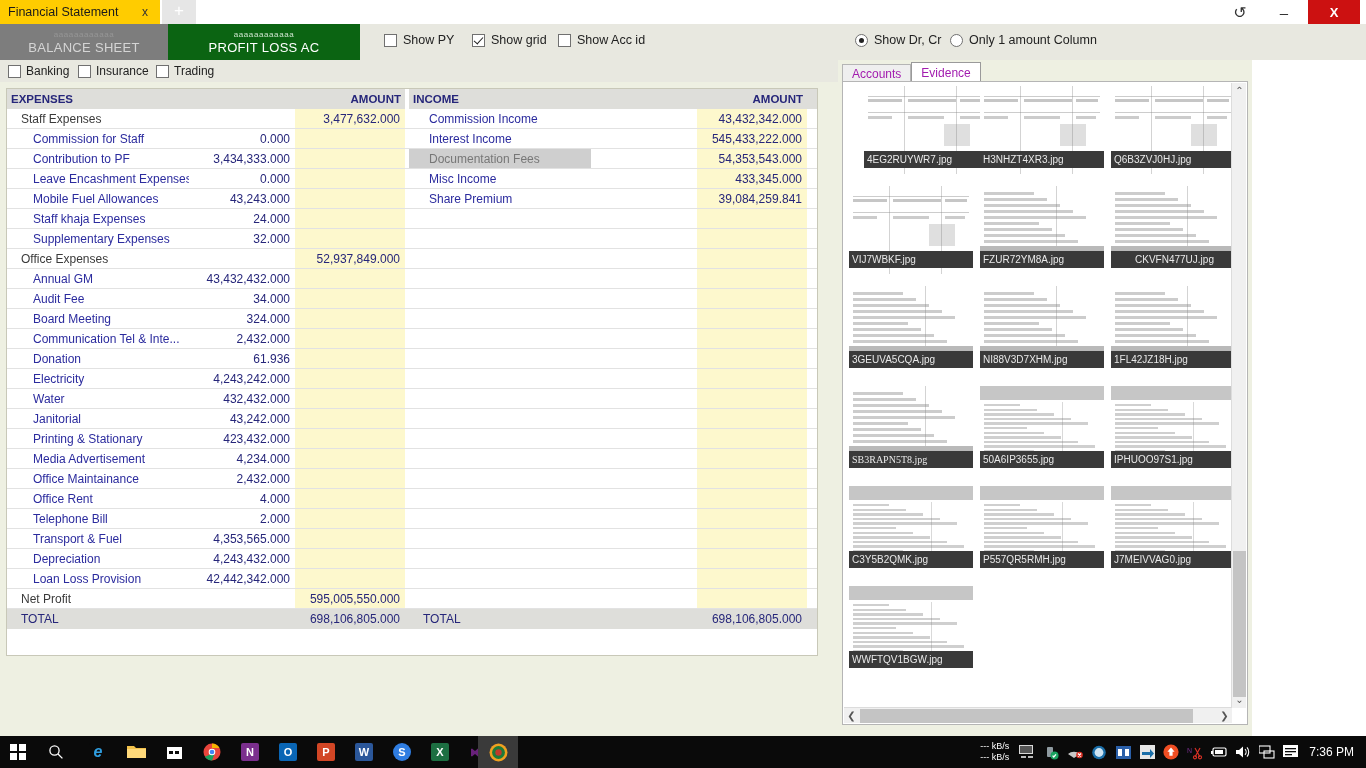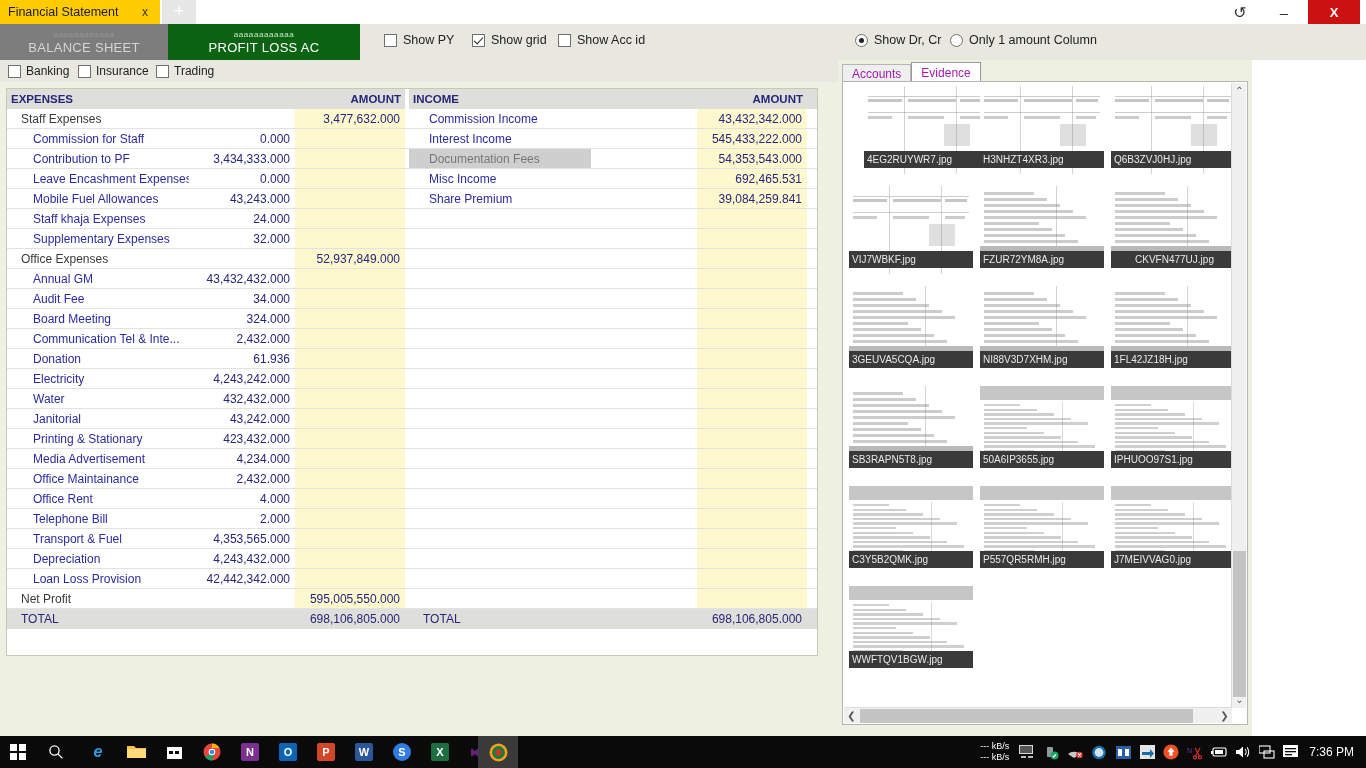--- a/index.html
+++ b/index.html
@@ -233,21 +233,21 @@
             <div class="cell c-amt1 r num"></div>
             <div class="cell c-amt2 r num amt2">54,353,543.000</div>
           </div>
           <div class="row">
             <div class="cell c-name name-itm">Leave Encashment Expenses</div>
             <div class="cell c-amt1 r num">0.000</div>
             <div class="cell c-amt2 r num amt2"></div>
             <div class="c-split"></div>
             <div class="cell c-name name-plain">Misc Income</div>
             <div class="cell c-amt1 r num"></div>
-            <div class="cell c-amt2 r num amt2">692,465.531</div>
+            <div class="cell c-amt2 r num amt2">433,345.000</div>
           </div>
           <div class="row">
             <div class="cell c-name name-itm">Mobile Fuel Allowances</div>
             <div class="cell c-amt1 r num">43,243.000</div>
             <div class="cell c-amt2 r num amt2"></div>
             <div class="c-split"></div>
             <div class="cell c-name name-plain">Share Premium</div>
             <div class="cell c-amt1 r num"></div>
             <div class="cell c-amt2 r num amt2">39,084,259.841</div>
           </div>
@@ -590,21 +590,21 @@
               <div class="blk" style="left:4px;top:30px;width:102px;height:3px;opacity:.4"></div>
               <div class="blk" style="left:4px;top:36px;width:55px;height:3px;opacity:.4"></div>
               <div class="blk" style="left:4px;top:42px;width:68px;height:3px;opacity:.4"></div>
               <div class="blk" style="left:4px;top:48px;width:81px;height:3px;opacity:.4"></div>
               <div class="blk" style="left:4px;top:54px;width:94px;height:3px;opacity:.4"></div>
               <div class="blk" style="left:0;top:60px;width:124px;height:10px;opacity:.55"></div>
               <div class="blk" style="left:76px;top:0;width:1px;height:60px;opacity:.35"></div>
             </div>
             <div class="fname">1FL42JZ18H.jpg</div>
           </div>
-          <div class="thumb" style="left: 0px; top: 300px;">
+          <div class="thumb" style="left: 0px; top: 300px; font-family: Liberation Serif, serif;">
             <div class="doc">
               <div class="blk" style="left:4px;top:6px;width:50px;height:3px;opacity:.4"></div>
               <div class="blk" style="left:4px;top:12px;width:63px;height:3px;opacity:.4"></div>
               <div class="blk" style="left:4px;top:18px;width:76px;height:3px;opacity:.4"></div>
               <div class="blk" style="left:4px;top:24px;width:89px;height:3px;opacity:.4"></div>
               <div class="blk" style="left:4px;top:30px;width:102px;height:3px;opacity:.4"></div>
               <div class="blk" style="left:4px;top:36px;width:55px;height:3px;opacity:.4"></div>
               <div class="blk" style="left:4px;top:42px;width:68px;height:3px;opacity:.4"></div>
               <div class="blk" style="left:4px;top:48px;width:81px;height:3px;opacity:.4"></div>
               <div class="blk" style="left:4px;top:54px;width:94px;height:3px;opacity:.4"></div>

